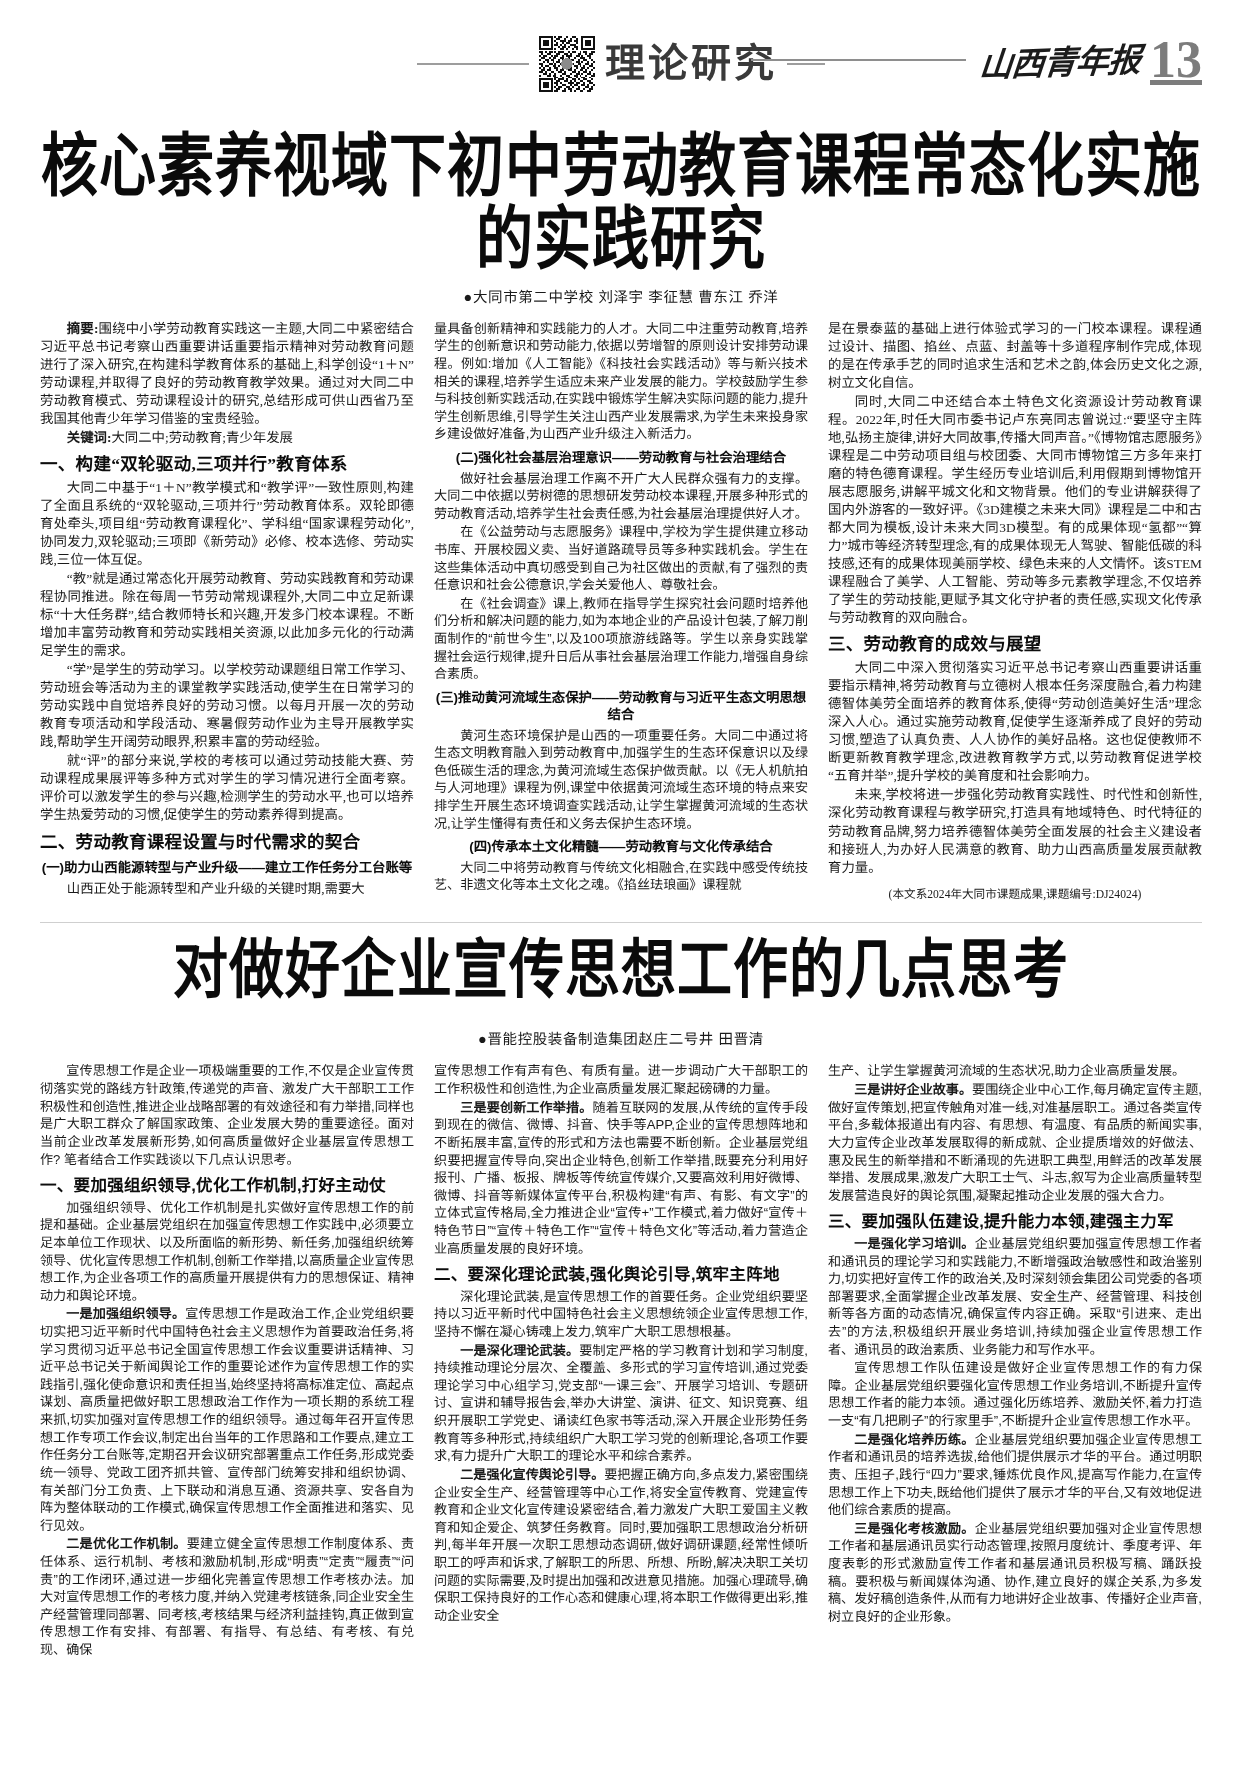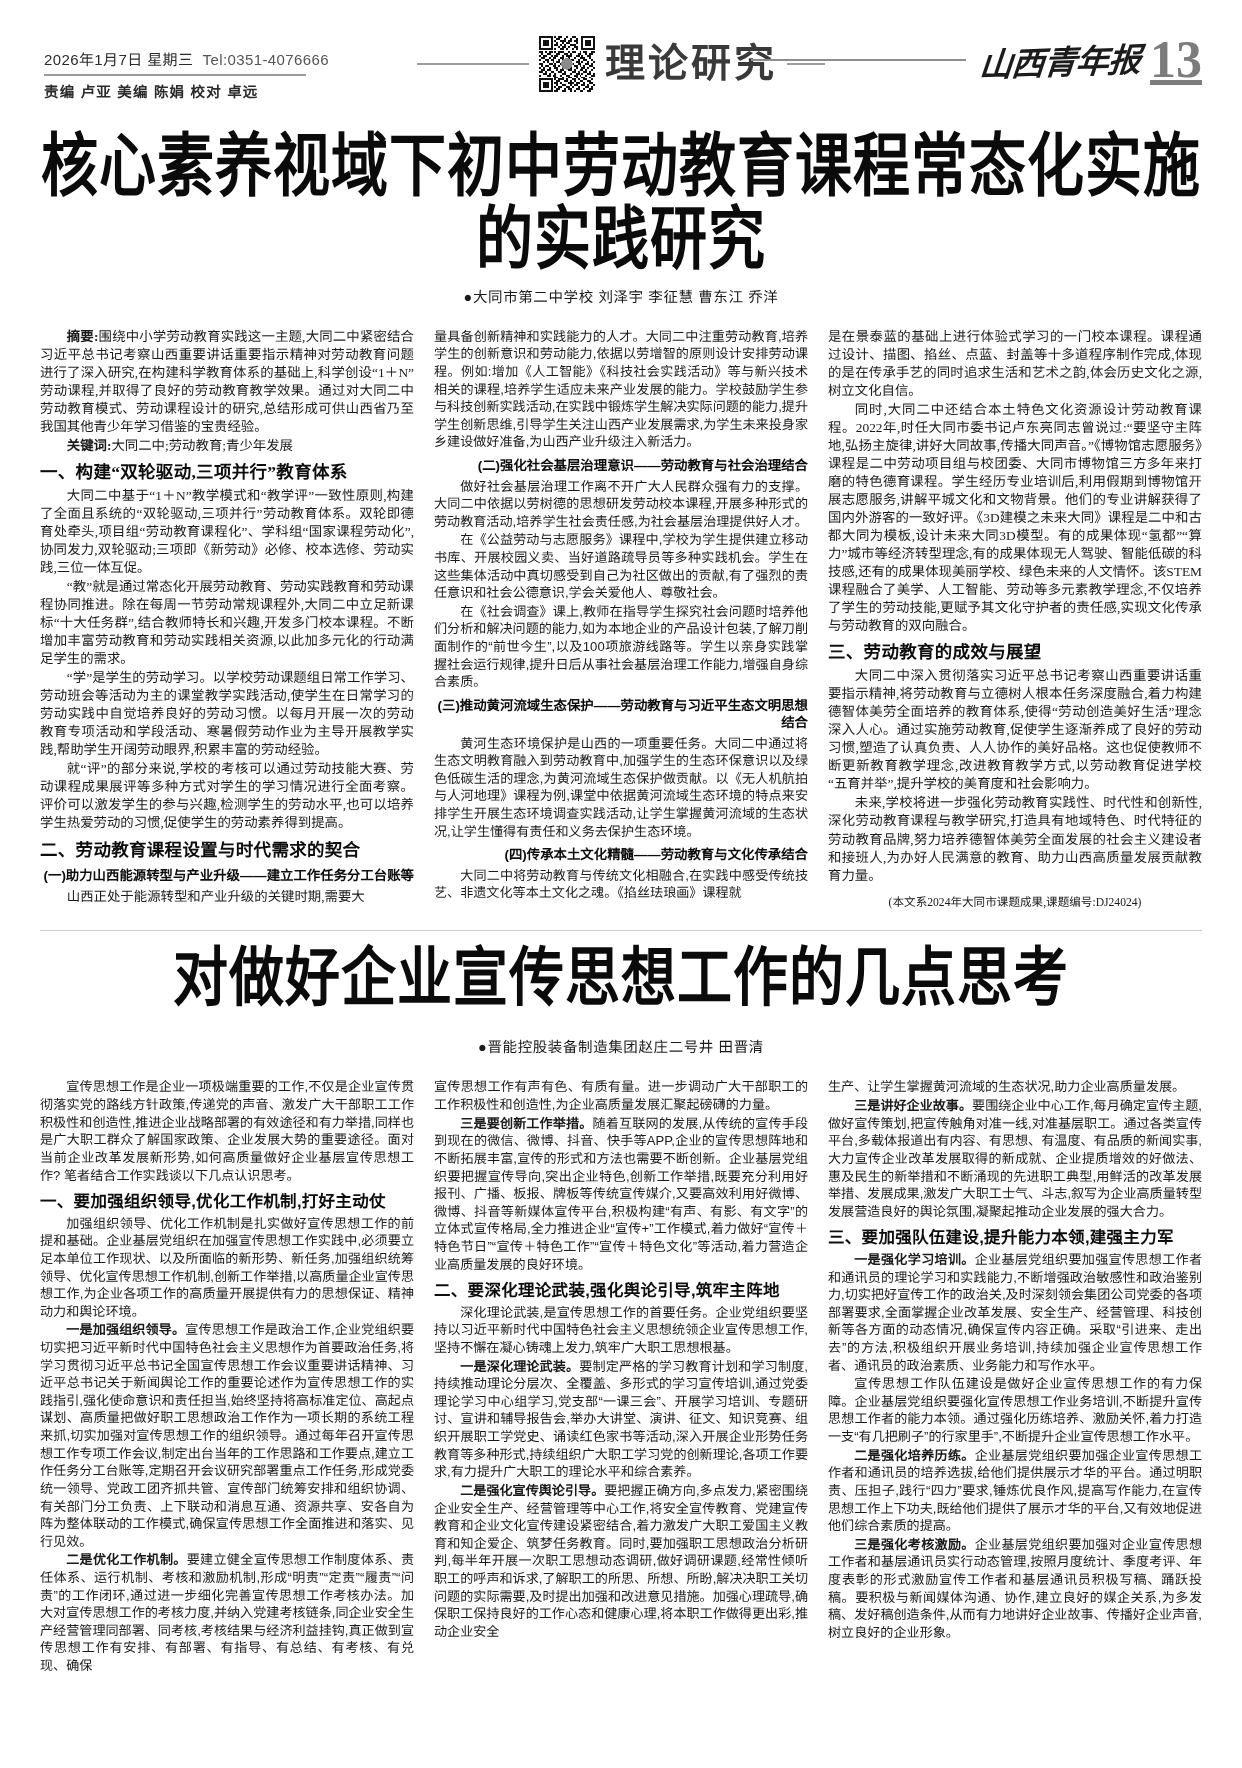--- a/index.html
+++ b/index.html
@@ -42,21 +42,21 @@
     font-weight:bold;text-align:center;color:#0b0b0b;
     letter-spacing:1px;line-height:1.06;
   }
   .headline.h-a1{font-size:57px;margin:22px 0 0 0;transform:scaleY(1.22);transform-origin:center top;}
   .headline.h-a2{font-size:55px;margin:14px 0 0 0;transform:scaleY(1.18);transform-origin:center top;}
 
   .byline{text-align:center;font-size:14.5px;color:#1a1a1a;letter-spacing:.6px;}
   .byline.b1{margin-top:34px;}
   .byline.b2{margin-top:32px;}
 
-  .cols{display:flex;gap:20px;margin-top:22px;}
+  .cols{display:flex;gap:20px;margin-top:14px;}
   .col{flex:1;min-width:0;}
 
   
   .txt{
     font-size:13.1px;line-height:1.345;text-align:justify;
     text-justify:inter-character;color:#1a1a1a;
     margin:0 0 1px 0;
     text-indent:2em;
     word-break:break-all;
   }
@@ -65,44 +65,36 @@
 
   .txt.noindent{text-indent:0;}
   .lead{font-weight:bold;}
   .h2{
     font-size:17.5px;font-weight:bold;margin:7px 0 3px 0;color:#0d0d0d;
     letter-spacing:.3px;line-height:1.25;text-indent:0;
     font-family:"Liberation Serif","DejaVu Serif",serif;
   }
   .sans .h2{font-family:"Liberation Sans","DejaVu Sans",sans-serif;font-size:16.5px;}
   .h3{
-    font-size:13.4px;font-weight:bold;text-align:right;margin:6px 0 3px 0;
+    font-size:13.4px;font-weight:bold;text-align:center;margin:6px 0 3px 0;
     color:#0d0d0d;text-indent:0;line-height:1.3;
   }
   .h4{font-weight:bold;}
   .signoff{text-align:center;font-size:11.6px;margin-top:8px;text-indent:0;
            font-family:"Liberation Serif","DejaVu Serif",serif;color:#1a1a1a;}
 
   .divider{height:0;border-top:1px solid #cfcfcf;margin:10px 40px 0 40px;}
 </style>
 </head>
 <body>
 
 <div class="page">
 
   <div class="masthead">
 
-    <div class="mh-left">
-      <div class="mh-date">
-        <span>2026年1月7日 星期三</span>
-        &nbsp;<span style="color:#555;">Tel:0351-4076666</span>
-      </div>
-      <div class="mh-rule"></div>
-      <div class="mh-staff">责编 卢亚  美编 陈娟  校对 卓远</div>
-    </div>
 
     <div class="mh-center">
       <div class="mh-line"></div>
       <div class="qr">
         <svg width="56" height="56" viewBox="0 0 29 29" shape-rendering="crispEdges">
           <rect width="29" height="29" fill="#fff"></rect>
           <g fill="#111">
             <rect x="0" y="0" width="7" height="1"></rect>
               <rect x="0" y="6" width="7" height="1"></rect>
             <rect x="0" y="0" width="1" height="7"></rect>

